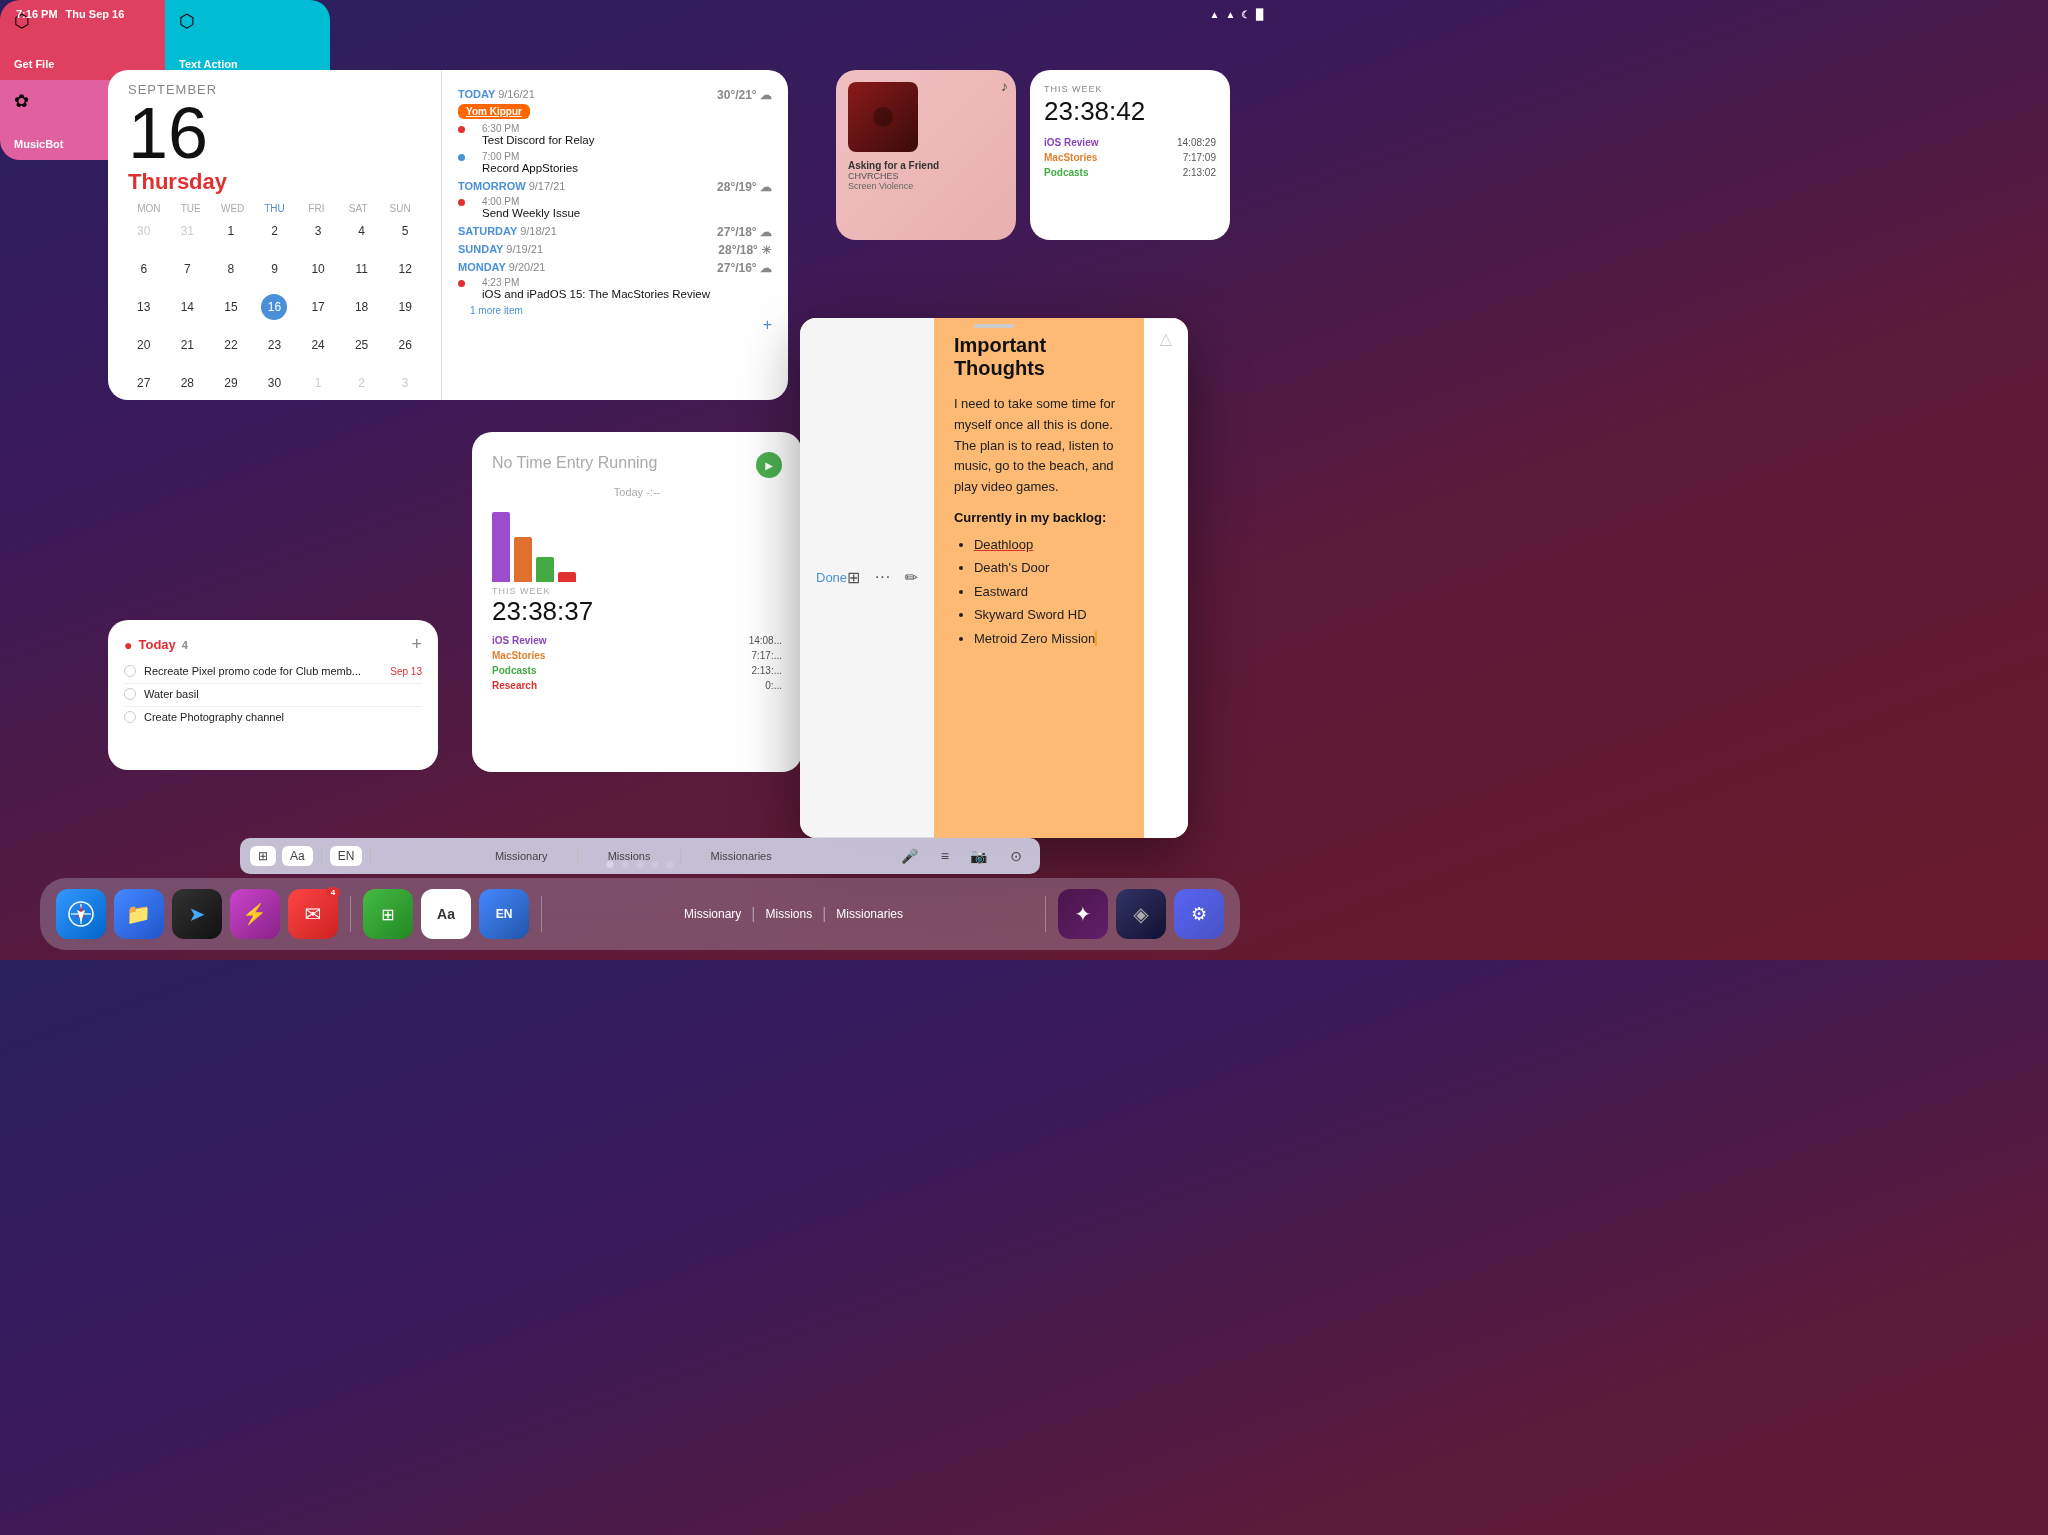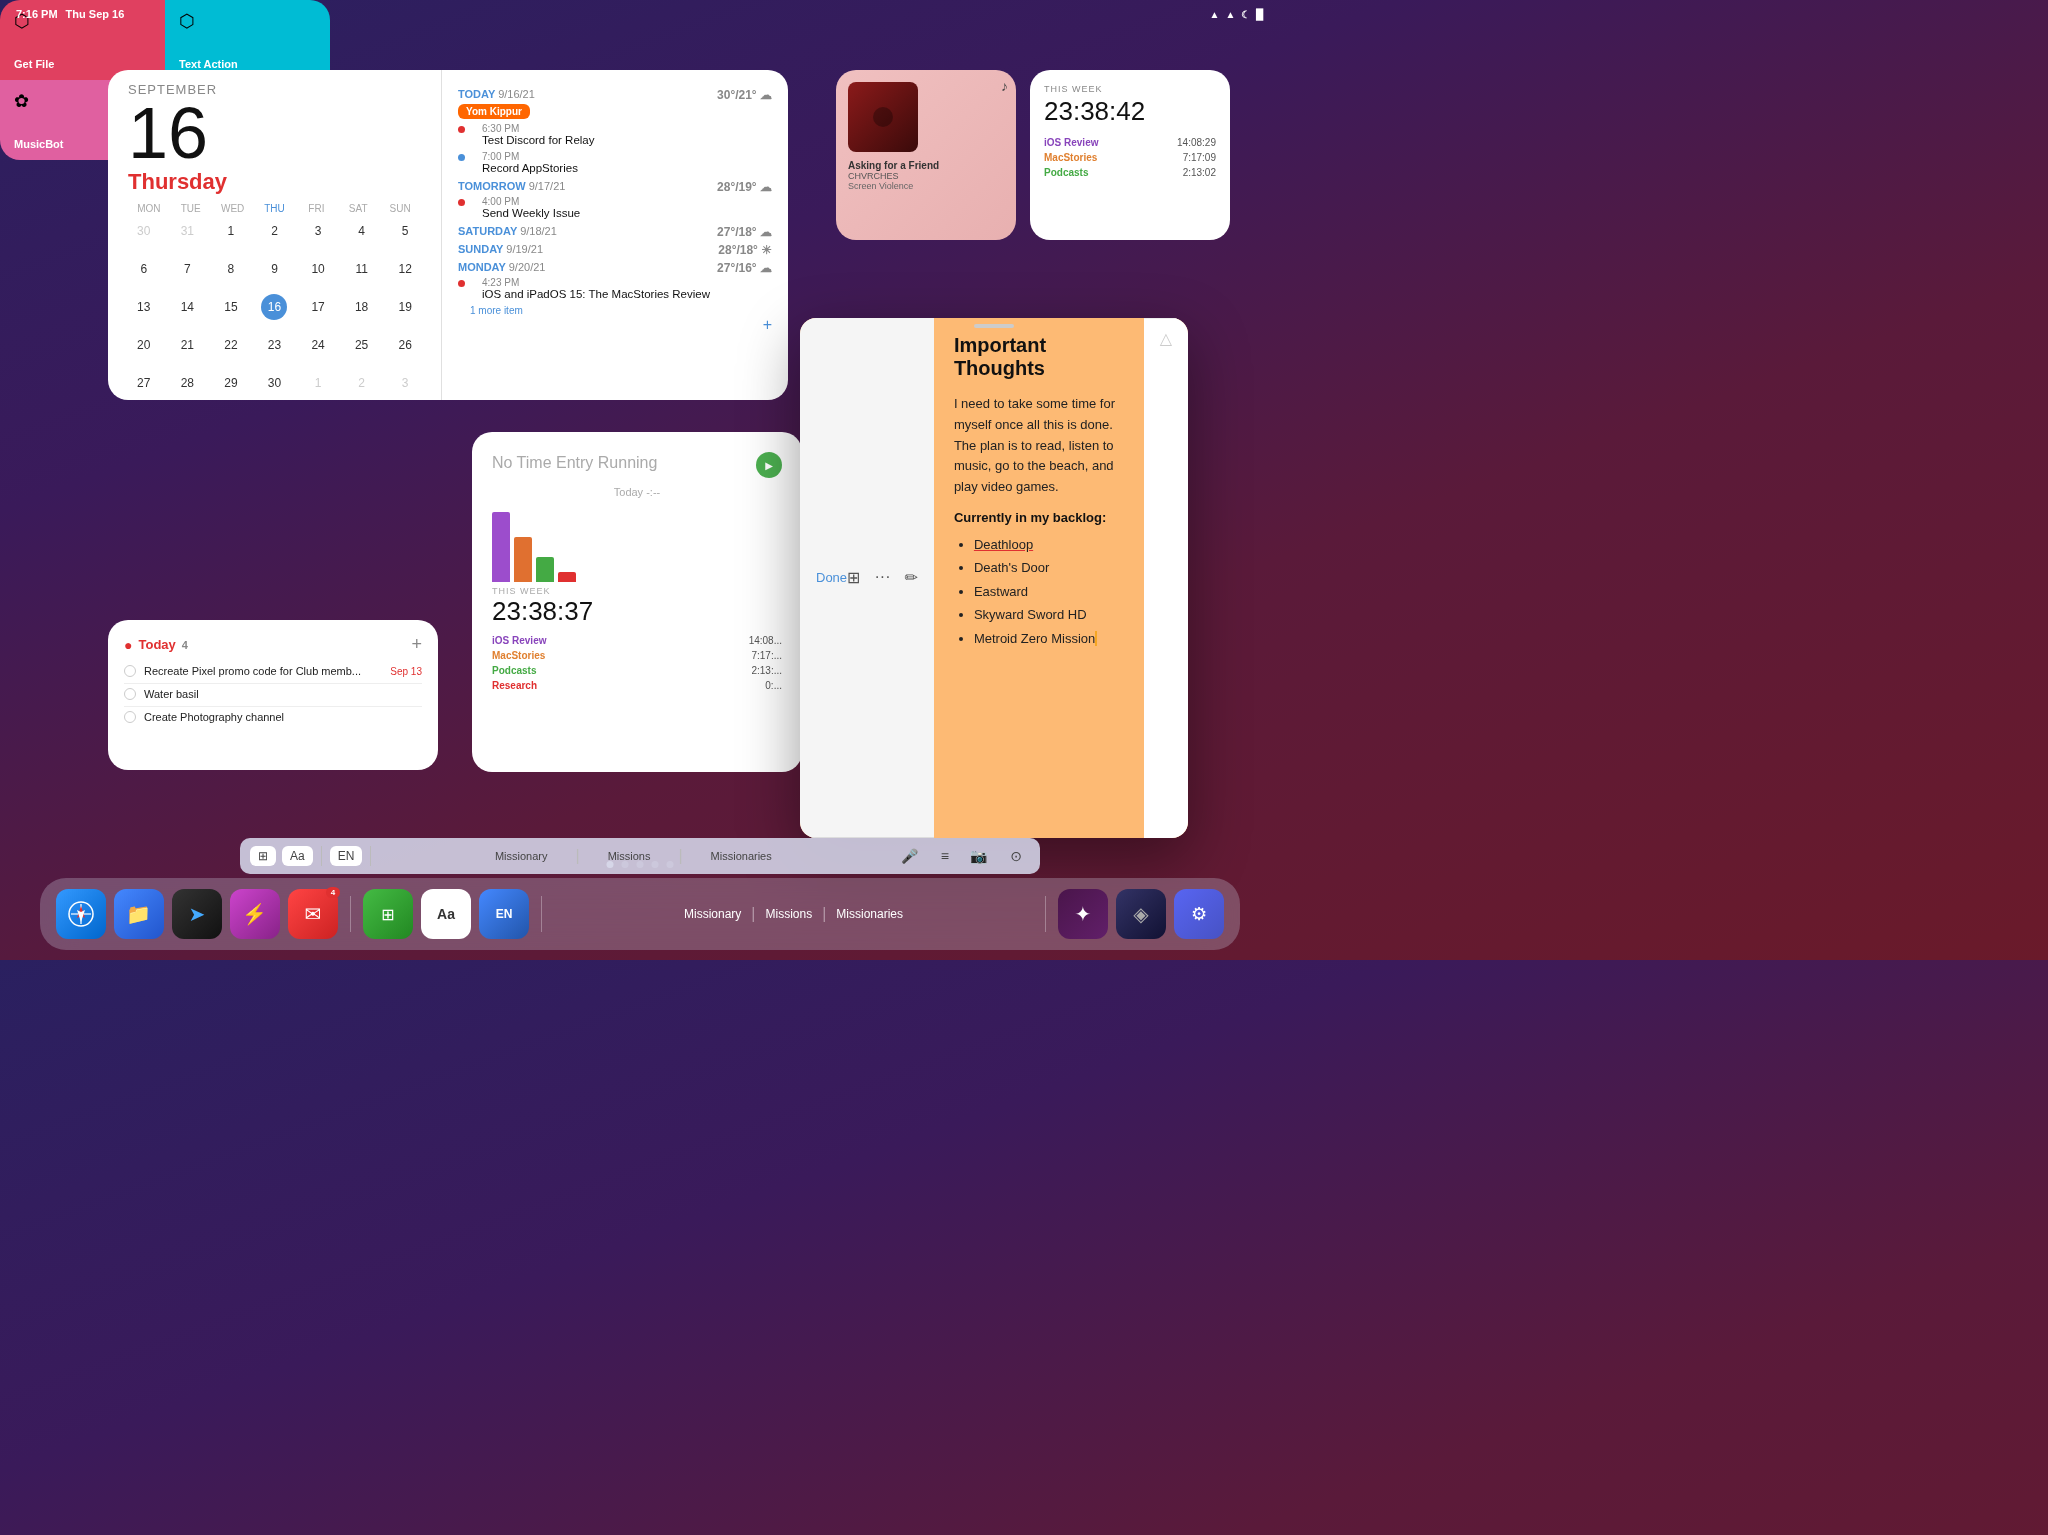--- a/index.html
+++ b/index.html
@@ -134,20 +134,21 @@
     .cal-event .title { font-weight: 500; color: #111; }
     .cal-badge {
       background: #ff6600;
       color: white;
       border-radius: 6px;
       padding: 2px 8px;
       font-size: 10px;
       font-weight: 700;
       display: inline-block;
       margin-bottom: 4px;
+      text-decoration: underline;
     }
     .cal-more {
       color: #4a90d9;
       font-size: 10px;
       margin-top: 4px;
       padding-left: 12px;
     }
     .add-btn {
       float: right;
       color: #4a90d9;

